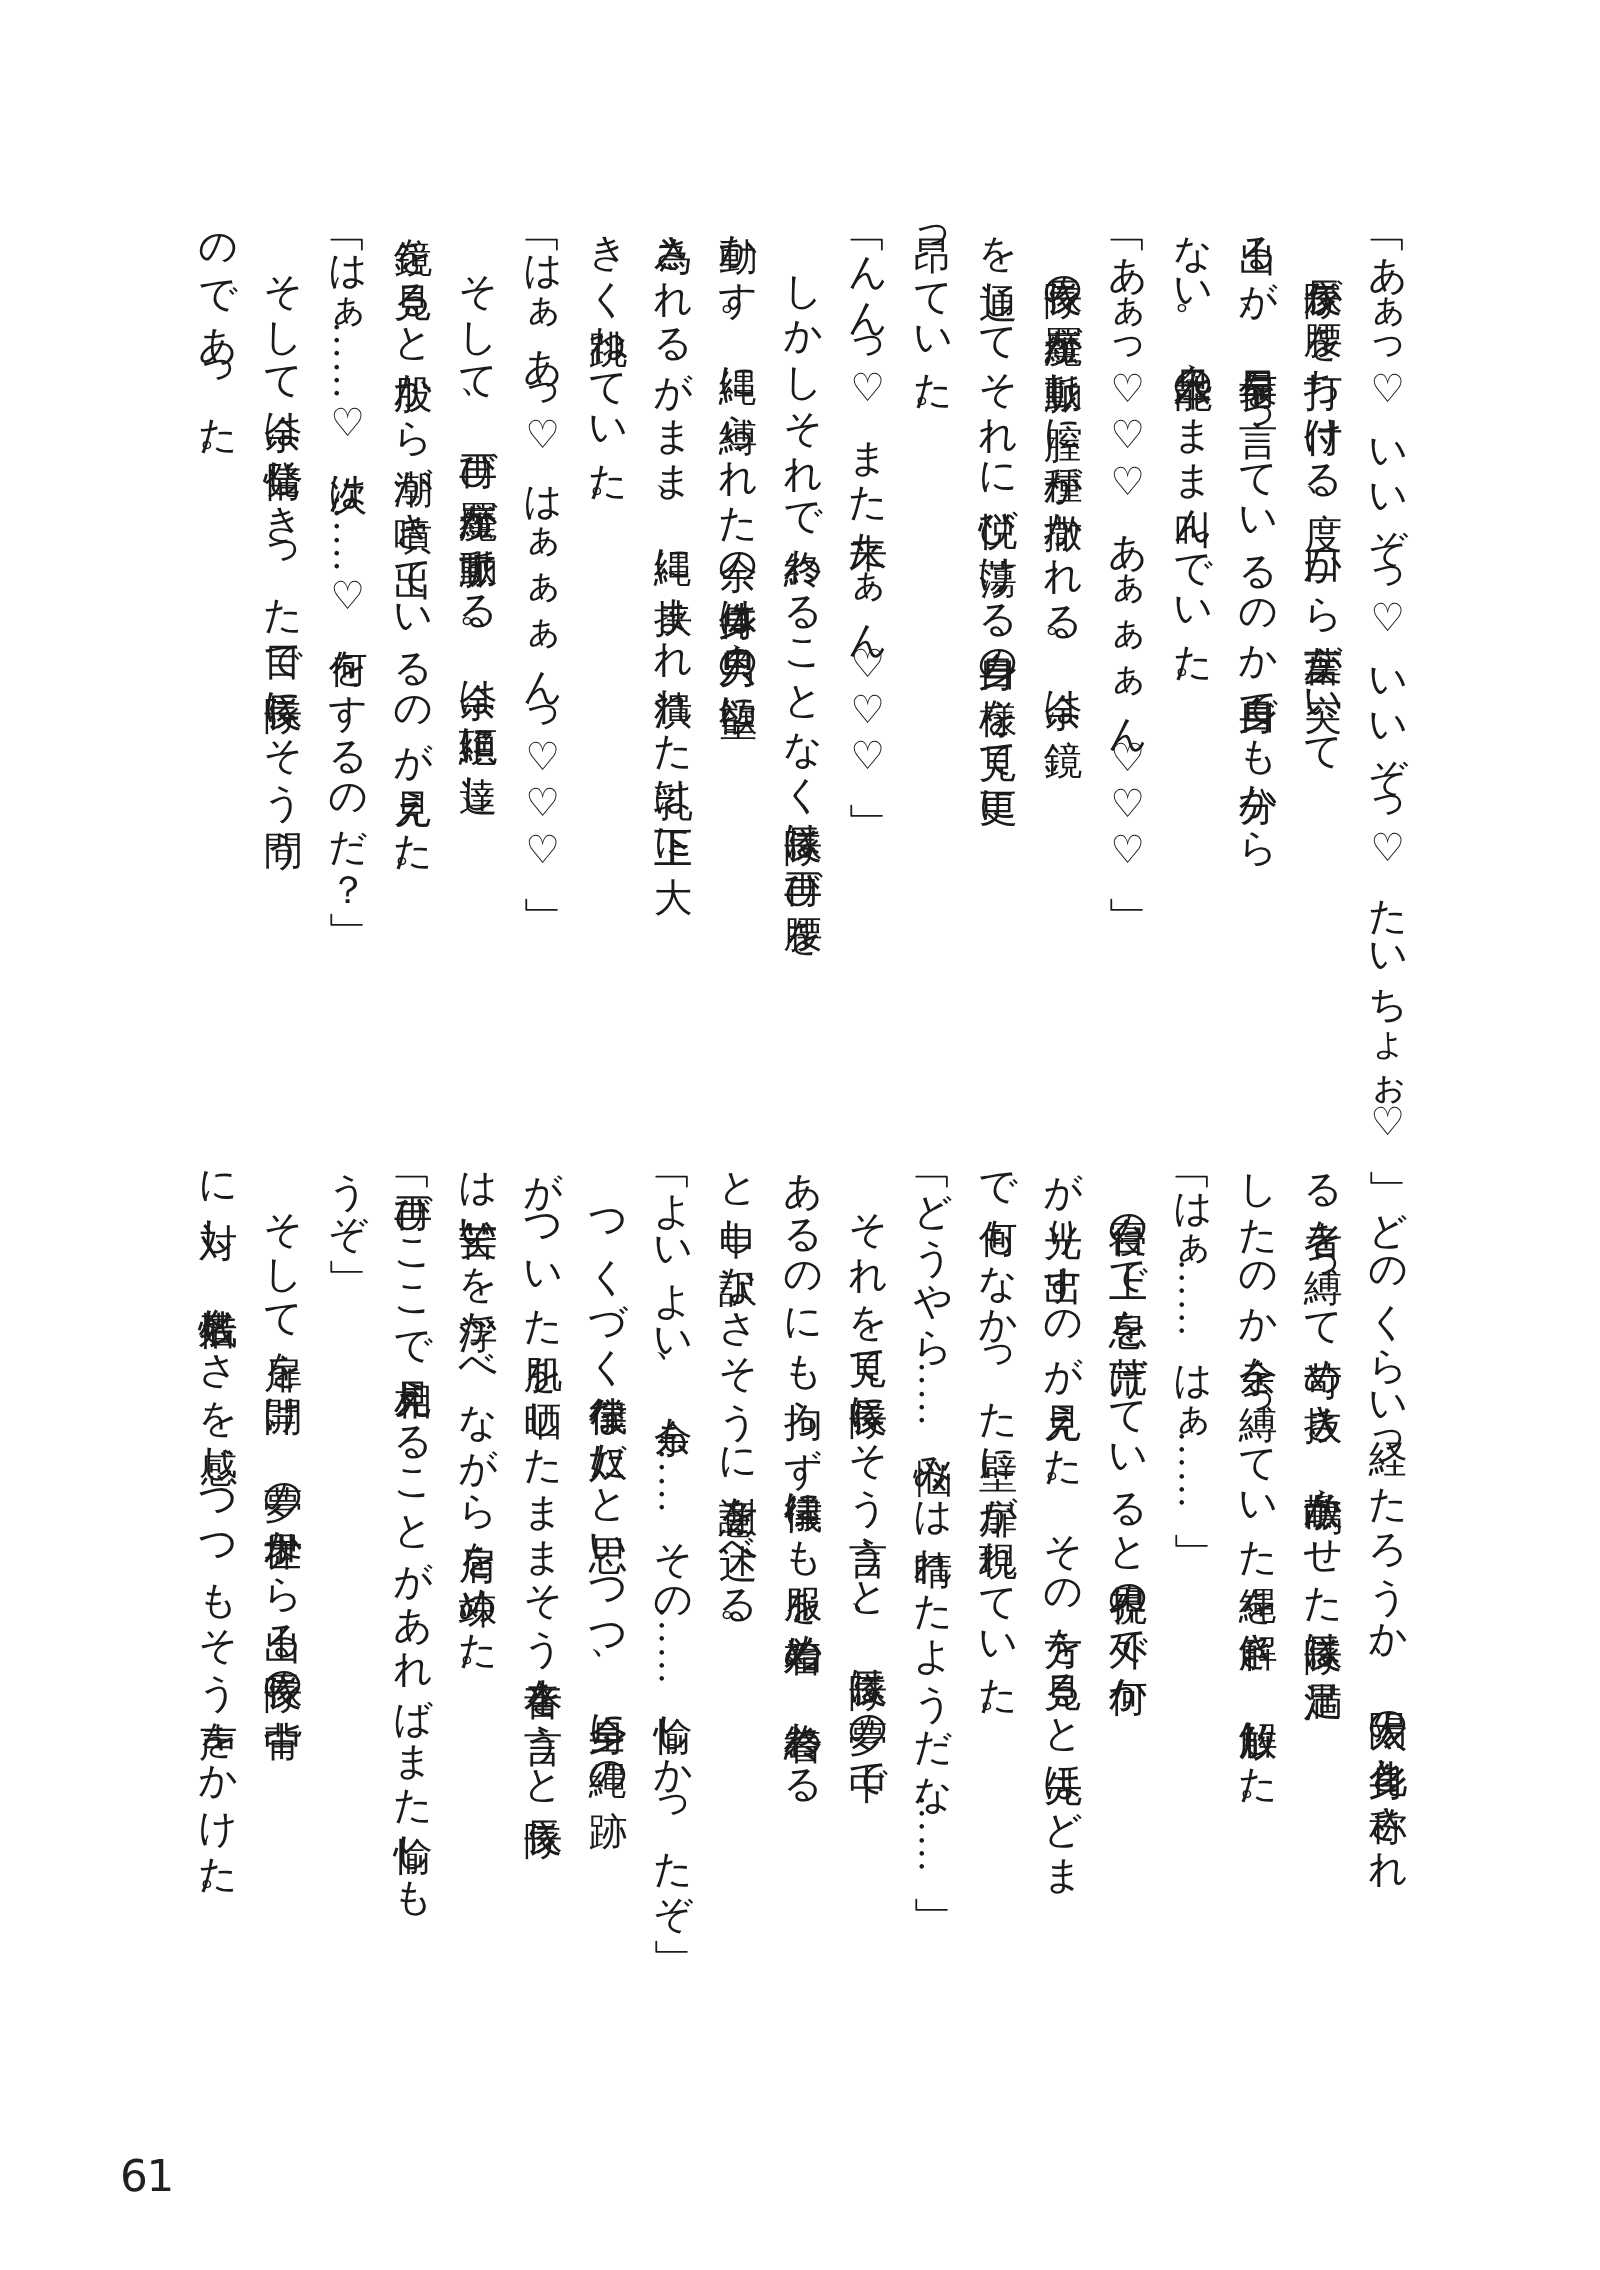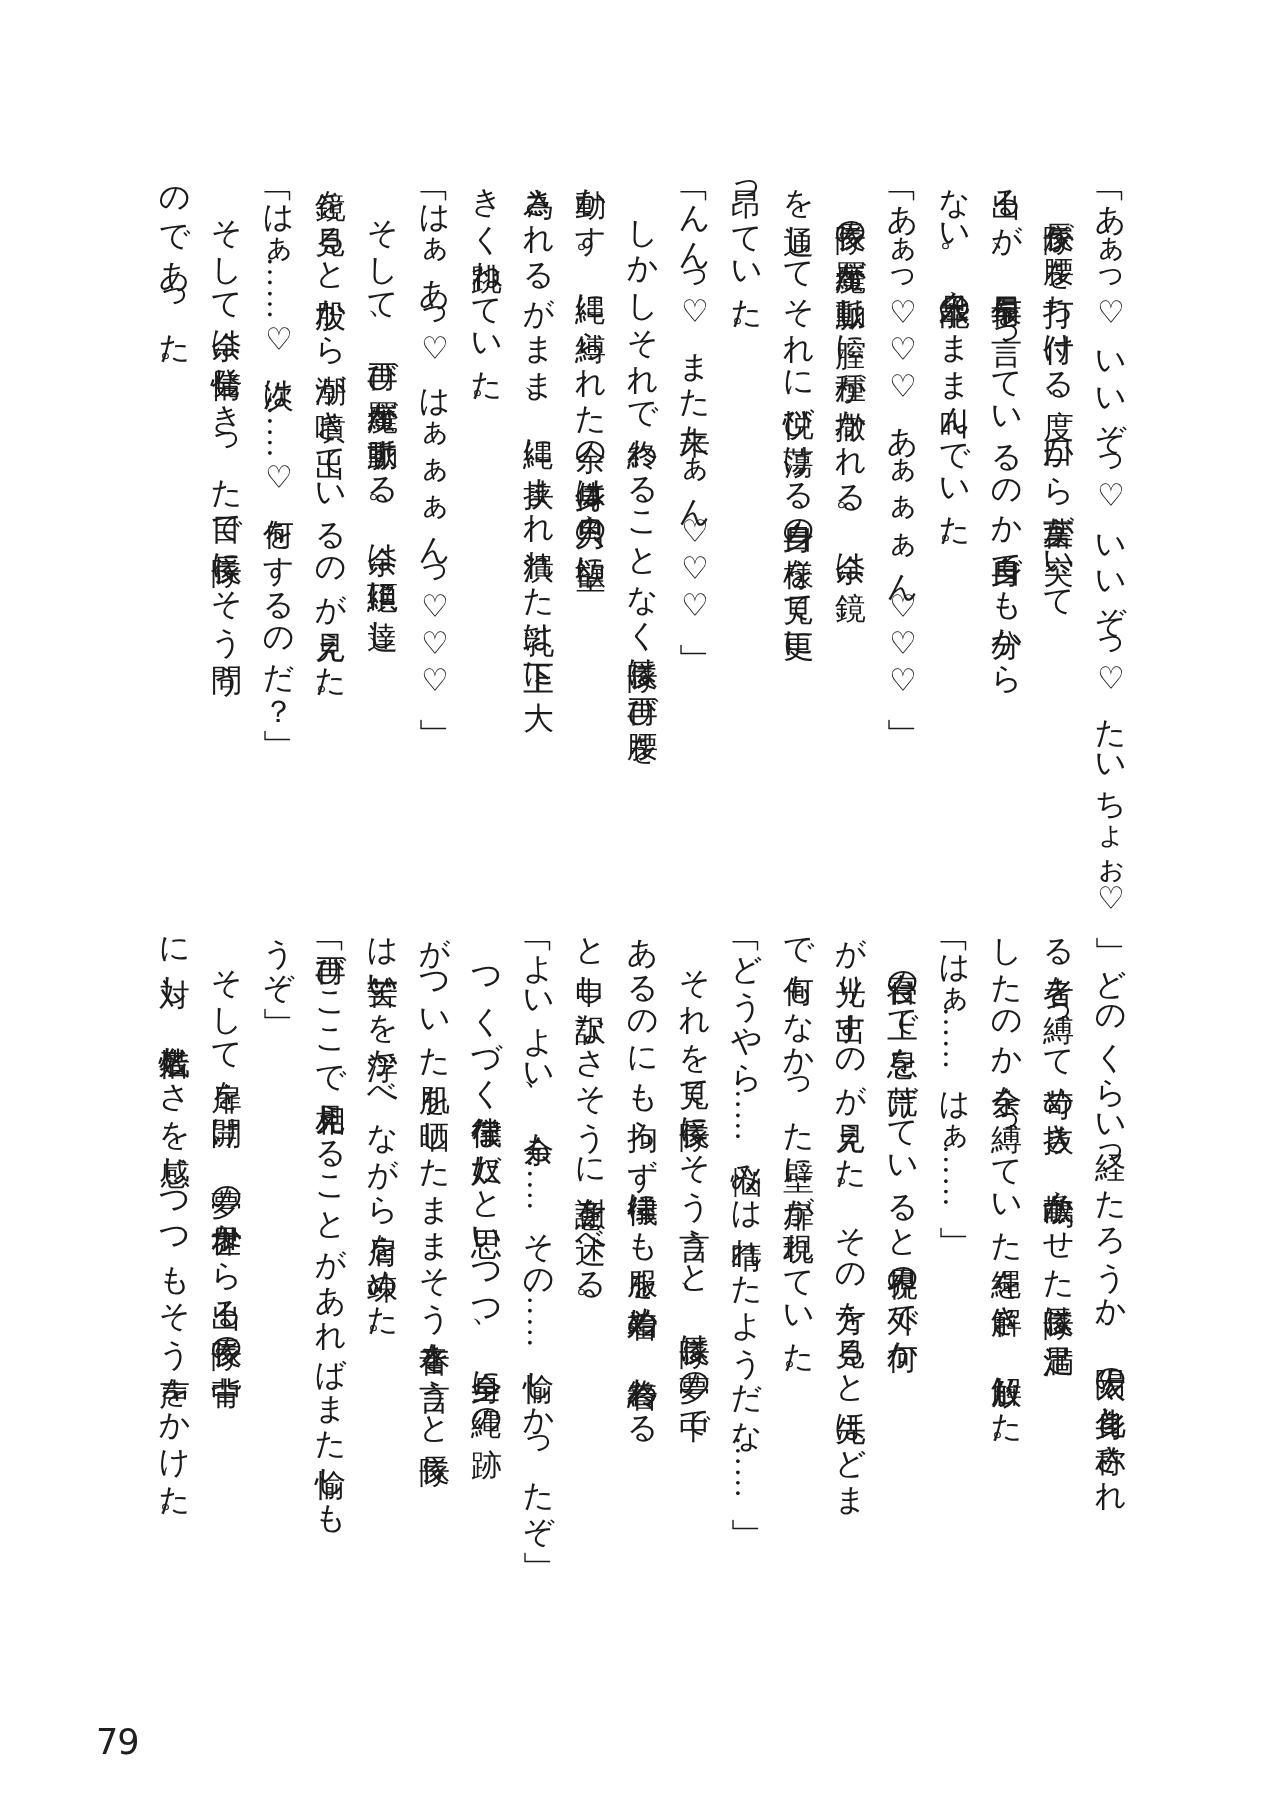--- a/index.html
+++ b/index.html
@@ -100,14 +100,14 @@
       <p class="tcol indent-half">「よいよい、余も……その……愉しかったぞ」</p>
       <p class="tcol indent-full">つくづく律儀な奴だと思いつつ、全身に縄の跡</p>
       <p class="tcol">がついた肌を晒したままそう本音を言うと隊長</p>
       <p class="tcol">は苦笑いを浮かべながら肩を竦めた。</p>
       <p class="tcol indent-half">「再びここで相見えることがあればまた愉しも</p>
       <p class="tcol">うぞ」</p>
       <p class="tcol indent-full">そして扉を開け、夢の世界から出る隊長の背中</p>
       <p class="tcol">に対し、名残惜しさを感じつつもそう声をかけた。</p>
     </section>
 
-  <div class="page-number">79</div>
+  <div class="page-number">61</div>
 </main>
 
 </body></html>

